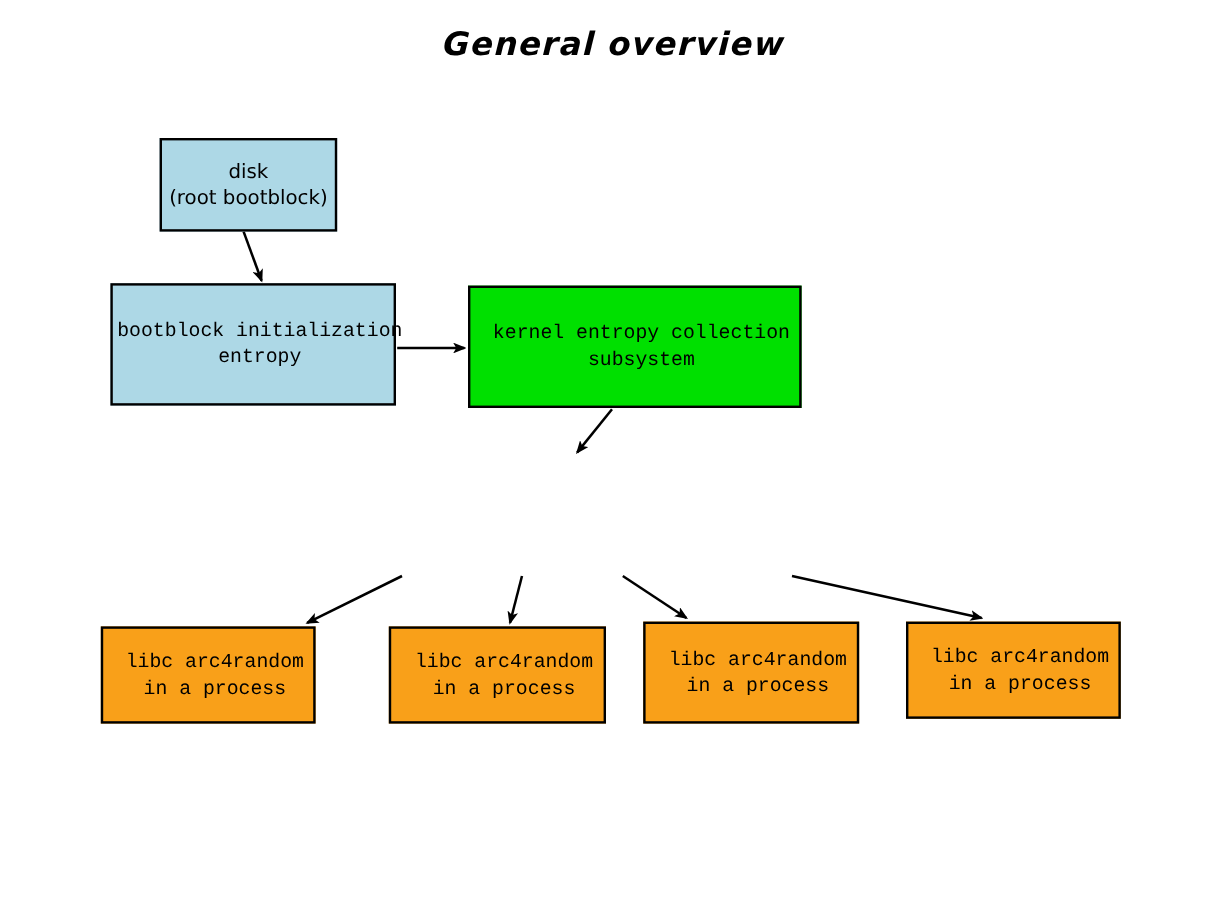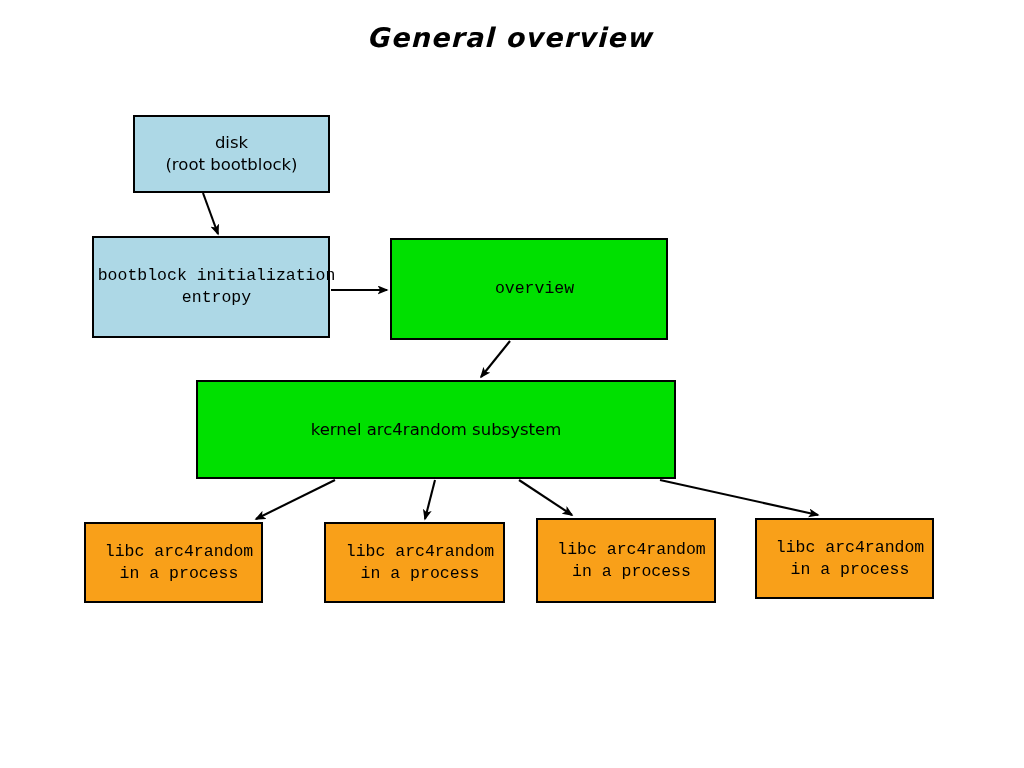--- a/index.html
+++ b/index.html
@@ -80,37 +80,35 @@
         <line x1="203" y1="193" x2="218" y2="234" marker-end="url(#arrowhead)"></line>
         <line x1="331" y1="290" x2="387" y2="290" marker-end="url(#arrowhead)"></line>
         <line x1="510" y1="341" x2="481" y2="377" marker-end="url(#arrowhead)"></line>
         <line x1="335" y1="480" x2="256" y2="519" marker-end="url(#arrowhead)"></line>
         <line x1="435" y1="480" x2="425" y2="519" marker-end="url(#arrowhead)"></line>
         <line x1="519" y1="480" x2="572" y2="515" marker-end="url(#arrowhead)"></line>
         <line x1="660" y1="480" x2="818" y2="515" marker-end="url(#arrowhead)"></line>
       </g>
   </svg>
 
-  <div class="node center-text" style="left: 133px; top: 115px; width: 197px; height: 78px; background: rgb(173, 216, 230); border-color: rgb(0, 0, 0); color: rgb(0, 0, 0);">
+  <div class="node center-text" style="left: 133px; top: 115px; width: 148px; height: 78px; background: rgb(173, 216, 230); border-color: rgb(0, 0, 0); color: rgb(0, 0, 0);">
     <span class="line">disk</span>
     <span class="line">(root bootblock)</span>
   </div>
 
   <div class="node left-text" style="left: 92px; top: 236px; width: 238px; height: 102px; background: rgb(173, 216, 230); border-color: rgb(0, 0, 0); color: rgb(0, 0, 0);">
     <span class="line">bootblock initialization</span>
     <span class="line">entropy</span>
   </div>
 
   <div class="node left-text" style="left: 390px; top: 238px; width: 278px; height: 102px; background: rgb(0, 224, 0); border-color: rgb(0, 0, 0); color: rgb(0, 0, 0);">
-    <span class="line">overview</span>
+    <span class="line">kernel entropy collection</span>
+    <span class="line">subsystem</span>
   </div>
 
-  <div class="node center-text" style="left: 196px; top: 380px; width: 480px; height: 99px; background: rgb(0, 224, 0); border-color: rgb(0, 0, 0); color: rgb(0, 0, 0);">
-    <span class="line">kernel arc4random subsystem</span>
-  </div>
 
   <div id="libc-container">
       <div class="node left-text" style="left: 84px; top: 522px; width: 179px; height: 81px; background: rgb(249, 160, 25); border-color: rgb(0, 0, 0); color: rgb(0, 0, 0);">
         <span class="line">libc arc4random</span>
         <span class="line">in a process</span>
       </div>
       <div class="node left-text" style="left: 324px; top: 522px; width: 181px; height: 81px; background: rgb(249, 160, 25); border-color: rgb(0, 0, 0); color: rgb(0, 0, 0);">
         <span class="line">libc arc4random</span>
         <span class="line">in a process</span>
       </div>

